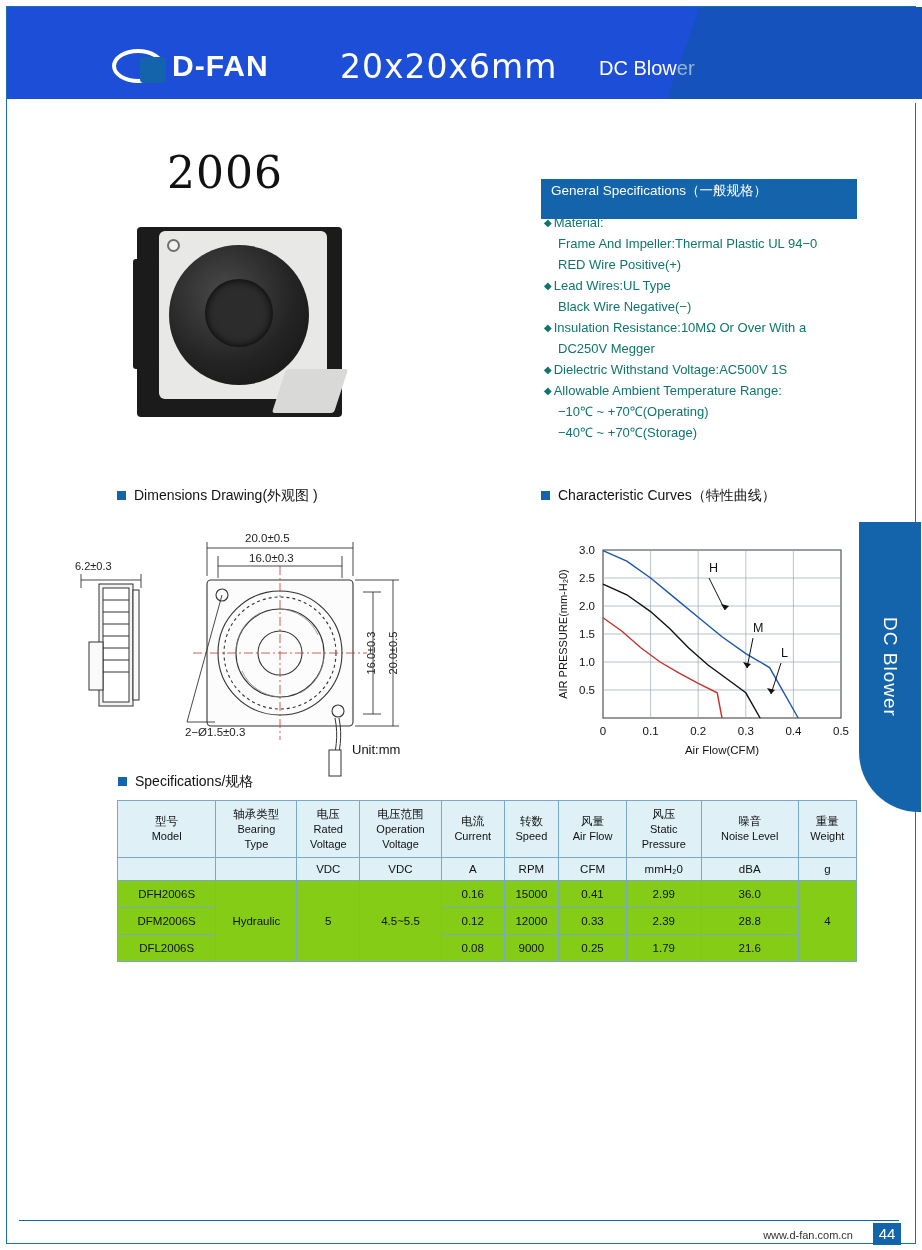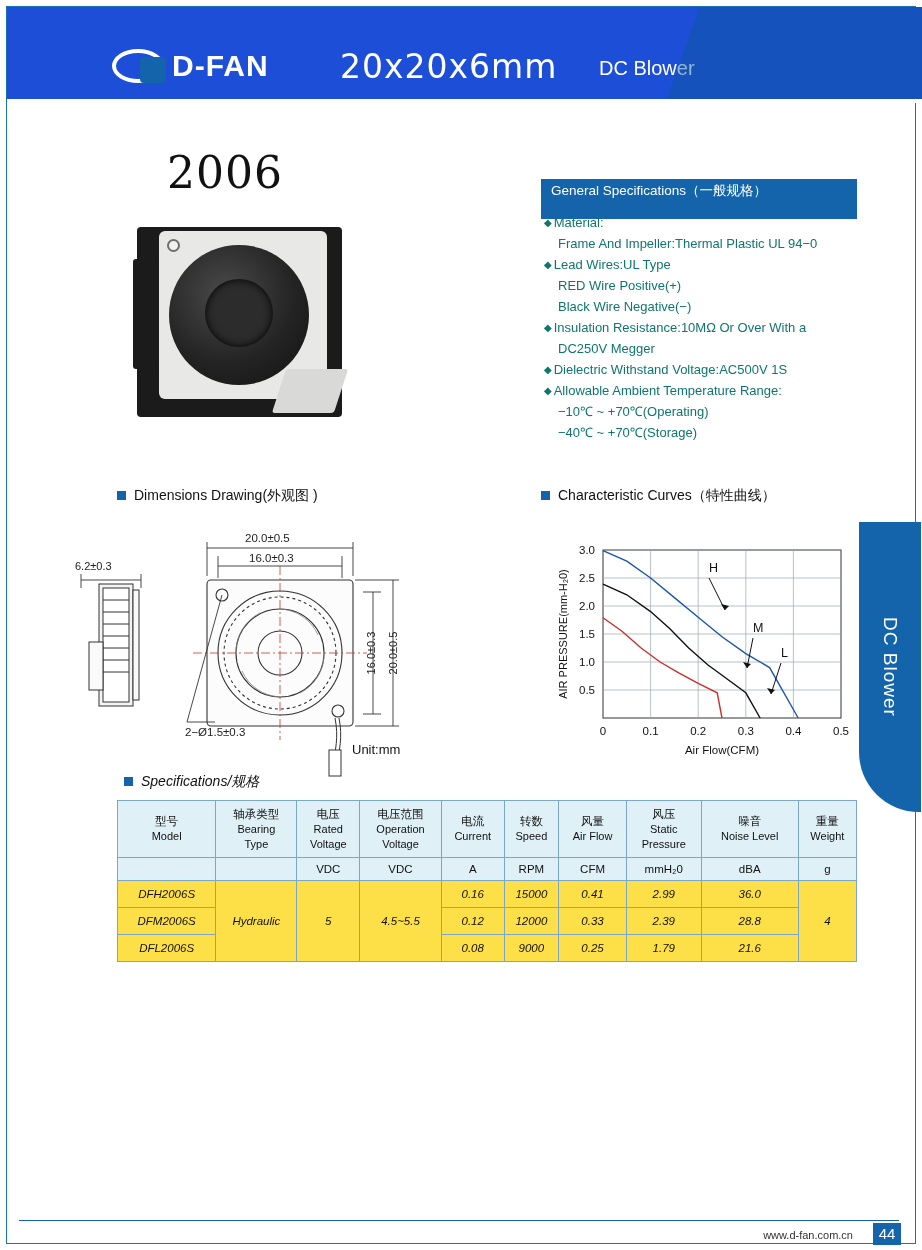--- a/index.html
+++ b/index.html
@@ -111,21 +111,21 @@
   
   table.spec{
     position:absolute;left:110px;top:793px;border-collapse:collapse;width:740px;
     font-size:11.5px;color:#111;
   }
   table.spec td,table.spec th{
     border:1px solid #7ba7c9;text-align:center;font-weight:normal;padding:0;
   }
   table.spec thead td{background:#dff0f7;height:22px;}
   table.spec .hcell{height:56px;line-height:15px;}
-  table.spec tbody td{height:26px;background:#fde047;font-style:italic;}
+  table.spec tbody td{height:26px;background:#84cc16;}
   .cn{font-size:11.5px;}
   .en{font-size:11px;}
   .foot-line{position:absolute;right:16px;bottom:22px;width:880px;height:1px;background:#1464ab;}
   .foot-url{position:absolute;right:62px;bottom:2px;font-size:11px;color:#333;}
   .pagenum{
     position:absolute;right:14px;bottom:-2px;width:28px;height:22px;background:#1464ab;
     color:#fff;font-size:15px;text-align:center;line-height:22px;
   }
   svg{display:block;}
   text{font-family:"Liberation Sans",sans-serif;}
@@ -163,38 +163,38 @@
     <div class="fan-notch"></div>
     <div class="fan-outlet"></div>
   </div>
 
   <div class="gs-bar">
     <span>General Specifications（一般规格）</span>
   </div>
   <div class="gs-list" id="gs-list">
       <div class="l"><span class="dia">◆</span><span>Material:</span></div>
       <div class="l ind"><span>Frame And Impeller:Thermal Plastic UL 94−0</span></div>
+      <div class="l ind"><span>RED Wire Positive(+)</span></div>
       <div class="l"><span class="dia">◆</span><span>Lead Wires:UL Type</span></div>
-      <div class="l ind"><span>RED Wire Positive(+)</span></div>
       <div class="l ind"><span>Black Wire Negative(−)</span></div>
       <div class="l"><span class="dia">◆</span><span>Insulation Resistance:10MΩ  Or Over With a</span></div>
       <div class="l ind"><span>DC250V Megger</span></div>
       <div class="l"><span class="dia">◆</span><span>Dielectric Withstand Voltage:AC500V 1S</span></div>
       <div class="l"><span class="dia">◆</span><span>Allowable Ambient Temperature Range:</span></div>
       <div class="l ind"><span>−10℃ ~ +70℃(Operating)</span></div>
       <div class="l ind"><span>−40℃ ~ +70℃(Storage)</span></div>
     </div>
 
   <div class="sect" style="left:110px;top:480px;">
     <span class="sq"></span><span>Dimensions Drawing(外观图 )</span>
   </div>
   <div class="sect" style="left:534px;top:480px;">
     <span class="sq"></span><span>Characteristic Curves（特性曲线）</span>
   </div>
-  <div class="sect" style="left:117px;top:766px;font-style:italic;">
+  <div class="sect" style="left:111px;top:766px;">
     <span class="sq"></span><span>Specifications/规格</span>
   </div>
 
   <div class="dims">
     <svg width="420" height="260" viewBox="0 0 420 260">
 
       <g stroke="#333" fill="none" stroke-width="1">
         <rect x="32" y="62" width="34" height="122" fill="#f4f4f4"></rect>
         <rect x="36" y="66" width="26" height="114" fill="#ffffff"></rect>
         <line x1="36" y1="78" x2="62" y2="78"></line>

